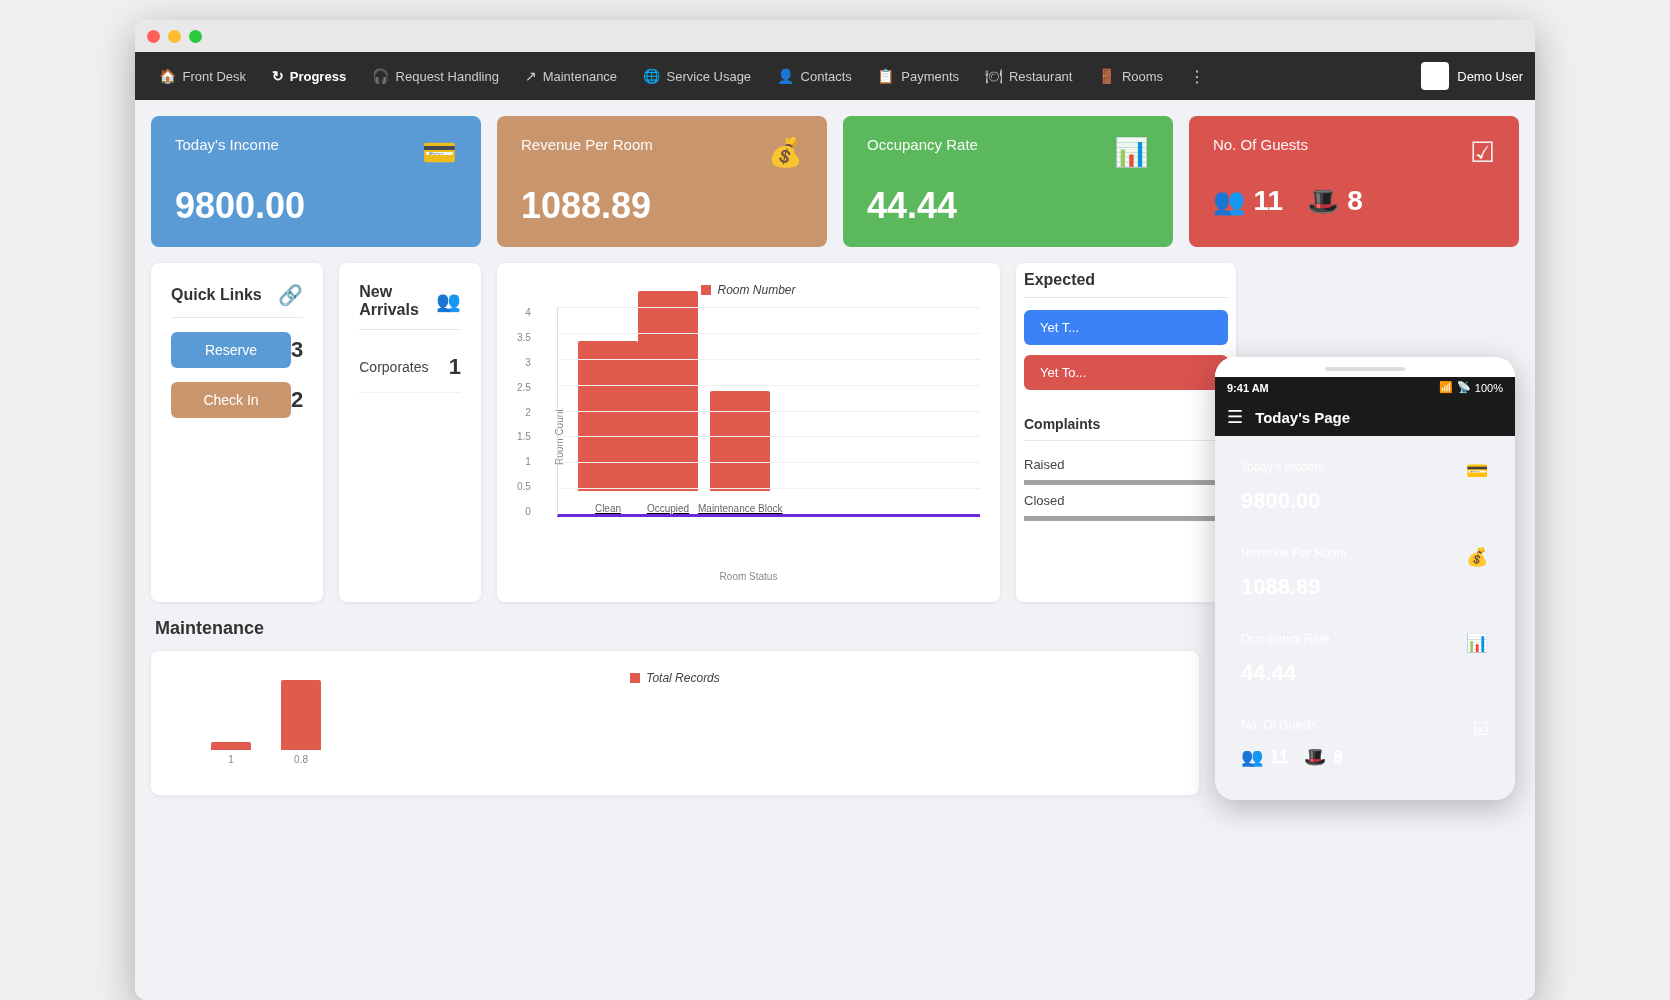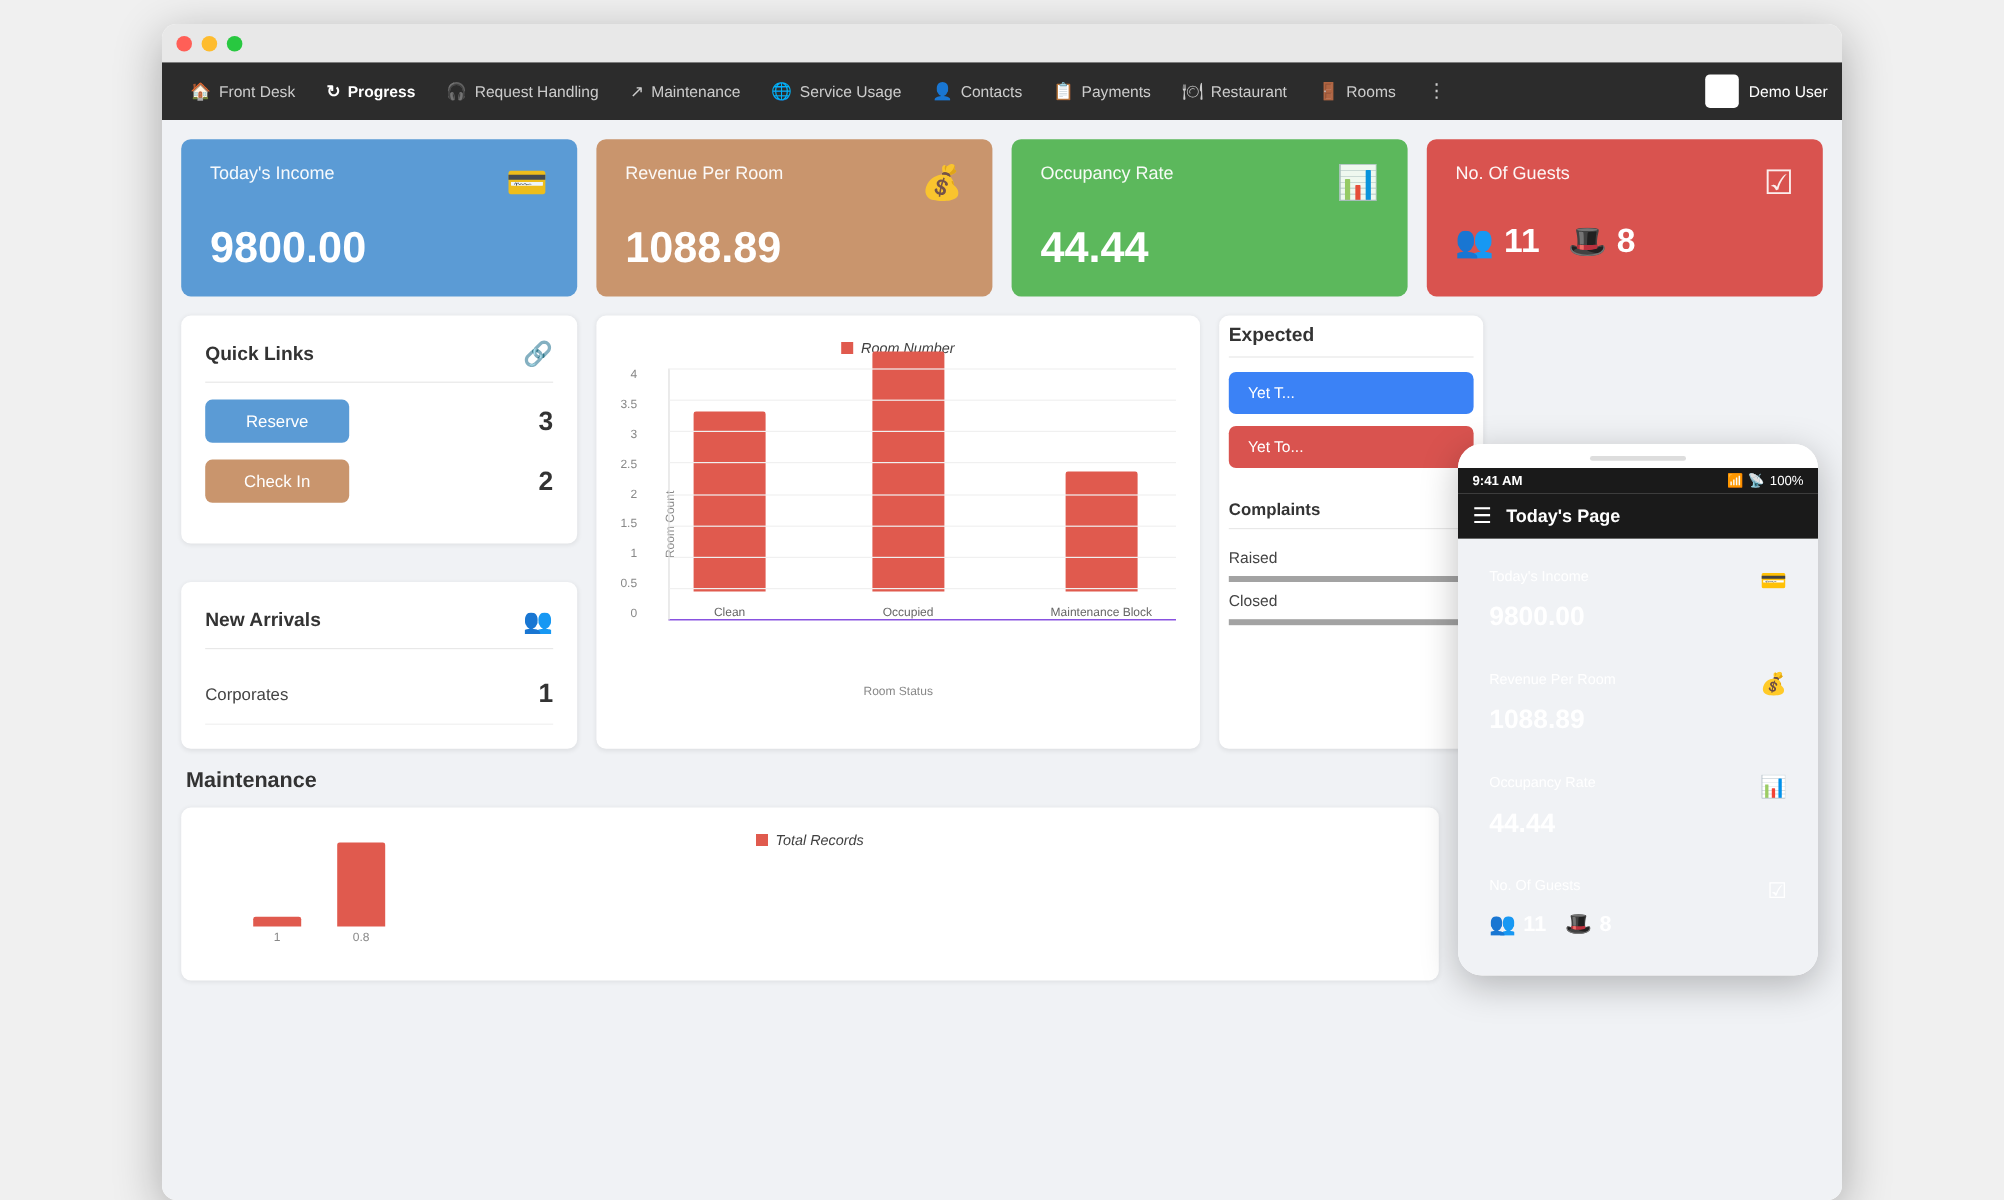--- a/index.html
+++ b/index.html
@@ -207,26 +207,27 @@
       display: flex;
       flex-direction: column-reverse;
       justify-content: space-between;
       padding-right: 8px;
     }
     .y-label { font-size: 10px; color: #888; text-align: right; }
     .bars-area {
       flex: 1;
       display: flex;
       align-items: flex-end;
-      justify-content: space-between;
+      justify-content: flex-start;
       height: 100%;
       border-left: 1px solid #ddd;
-      border-bottom: 1px solid #6d28d9;
+      border-bottom: 3px solid #6d28d9;
       padding: 0 20px;
       position: relative;
+      text-decoration: underline;
     }
     .bar-group {
       display: flex;
       flex-direction: column;
       align-items: center;
       gap: 6px;
     }
     .bar {
       background: #e05a4e;
       border-radius: 2px 2px 0 0;
@@ -271,21 +272,21 @@
     .maintenance-section {
       background: #fff;
       border-radius: 8px;
       padding: 20px;
       box-shadow: 0 1px 4px rgba(0,0,0,0.08);
     }
 
     
     .mobile-overlay {
       position: absolute;
-      top: 270px;
+      top: 257px;
       right: 20px;
       width: 300px;
       background: #fff;
       border-radius: 20px;
       box-shadow: 0 8px 30px rgba(0,0,0,0.25);
       overflow: hidden;
       z-index: 100;
     }
     .mobile-notch-area {
       background: #fff;
@@ -452,21 +453,21 @@
           <div class="stat-card-guest-item">
             <span class="stat-card-guest-icon">🎩</span>
             <span>8</span>
           </div>
         </div>
       </div>
     </div>
 
     <div class="middle-row">
 
-      <div style="display:flex; flex-direction:column; gap:32px;">
+      <div style="display:flex; flex-direction:row; gap:16px;">
 
         <div class="panel">
           <div class="panel-header">
             <span class="panel-title">Quick Links</span>
             <span class="panel-icon">🔗</span>
           </div>
           <div class="quick-link-row">
             <button class="quick-link-btn btn-blue">Reserve</button>
             <span class="quick-link-count">3</span>
           </div>

